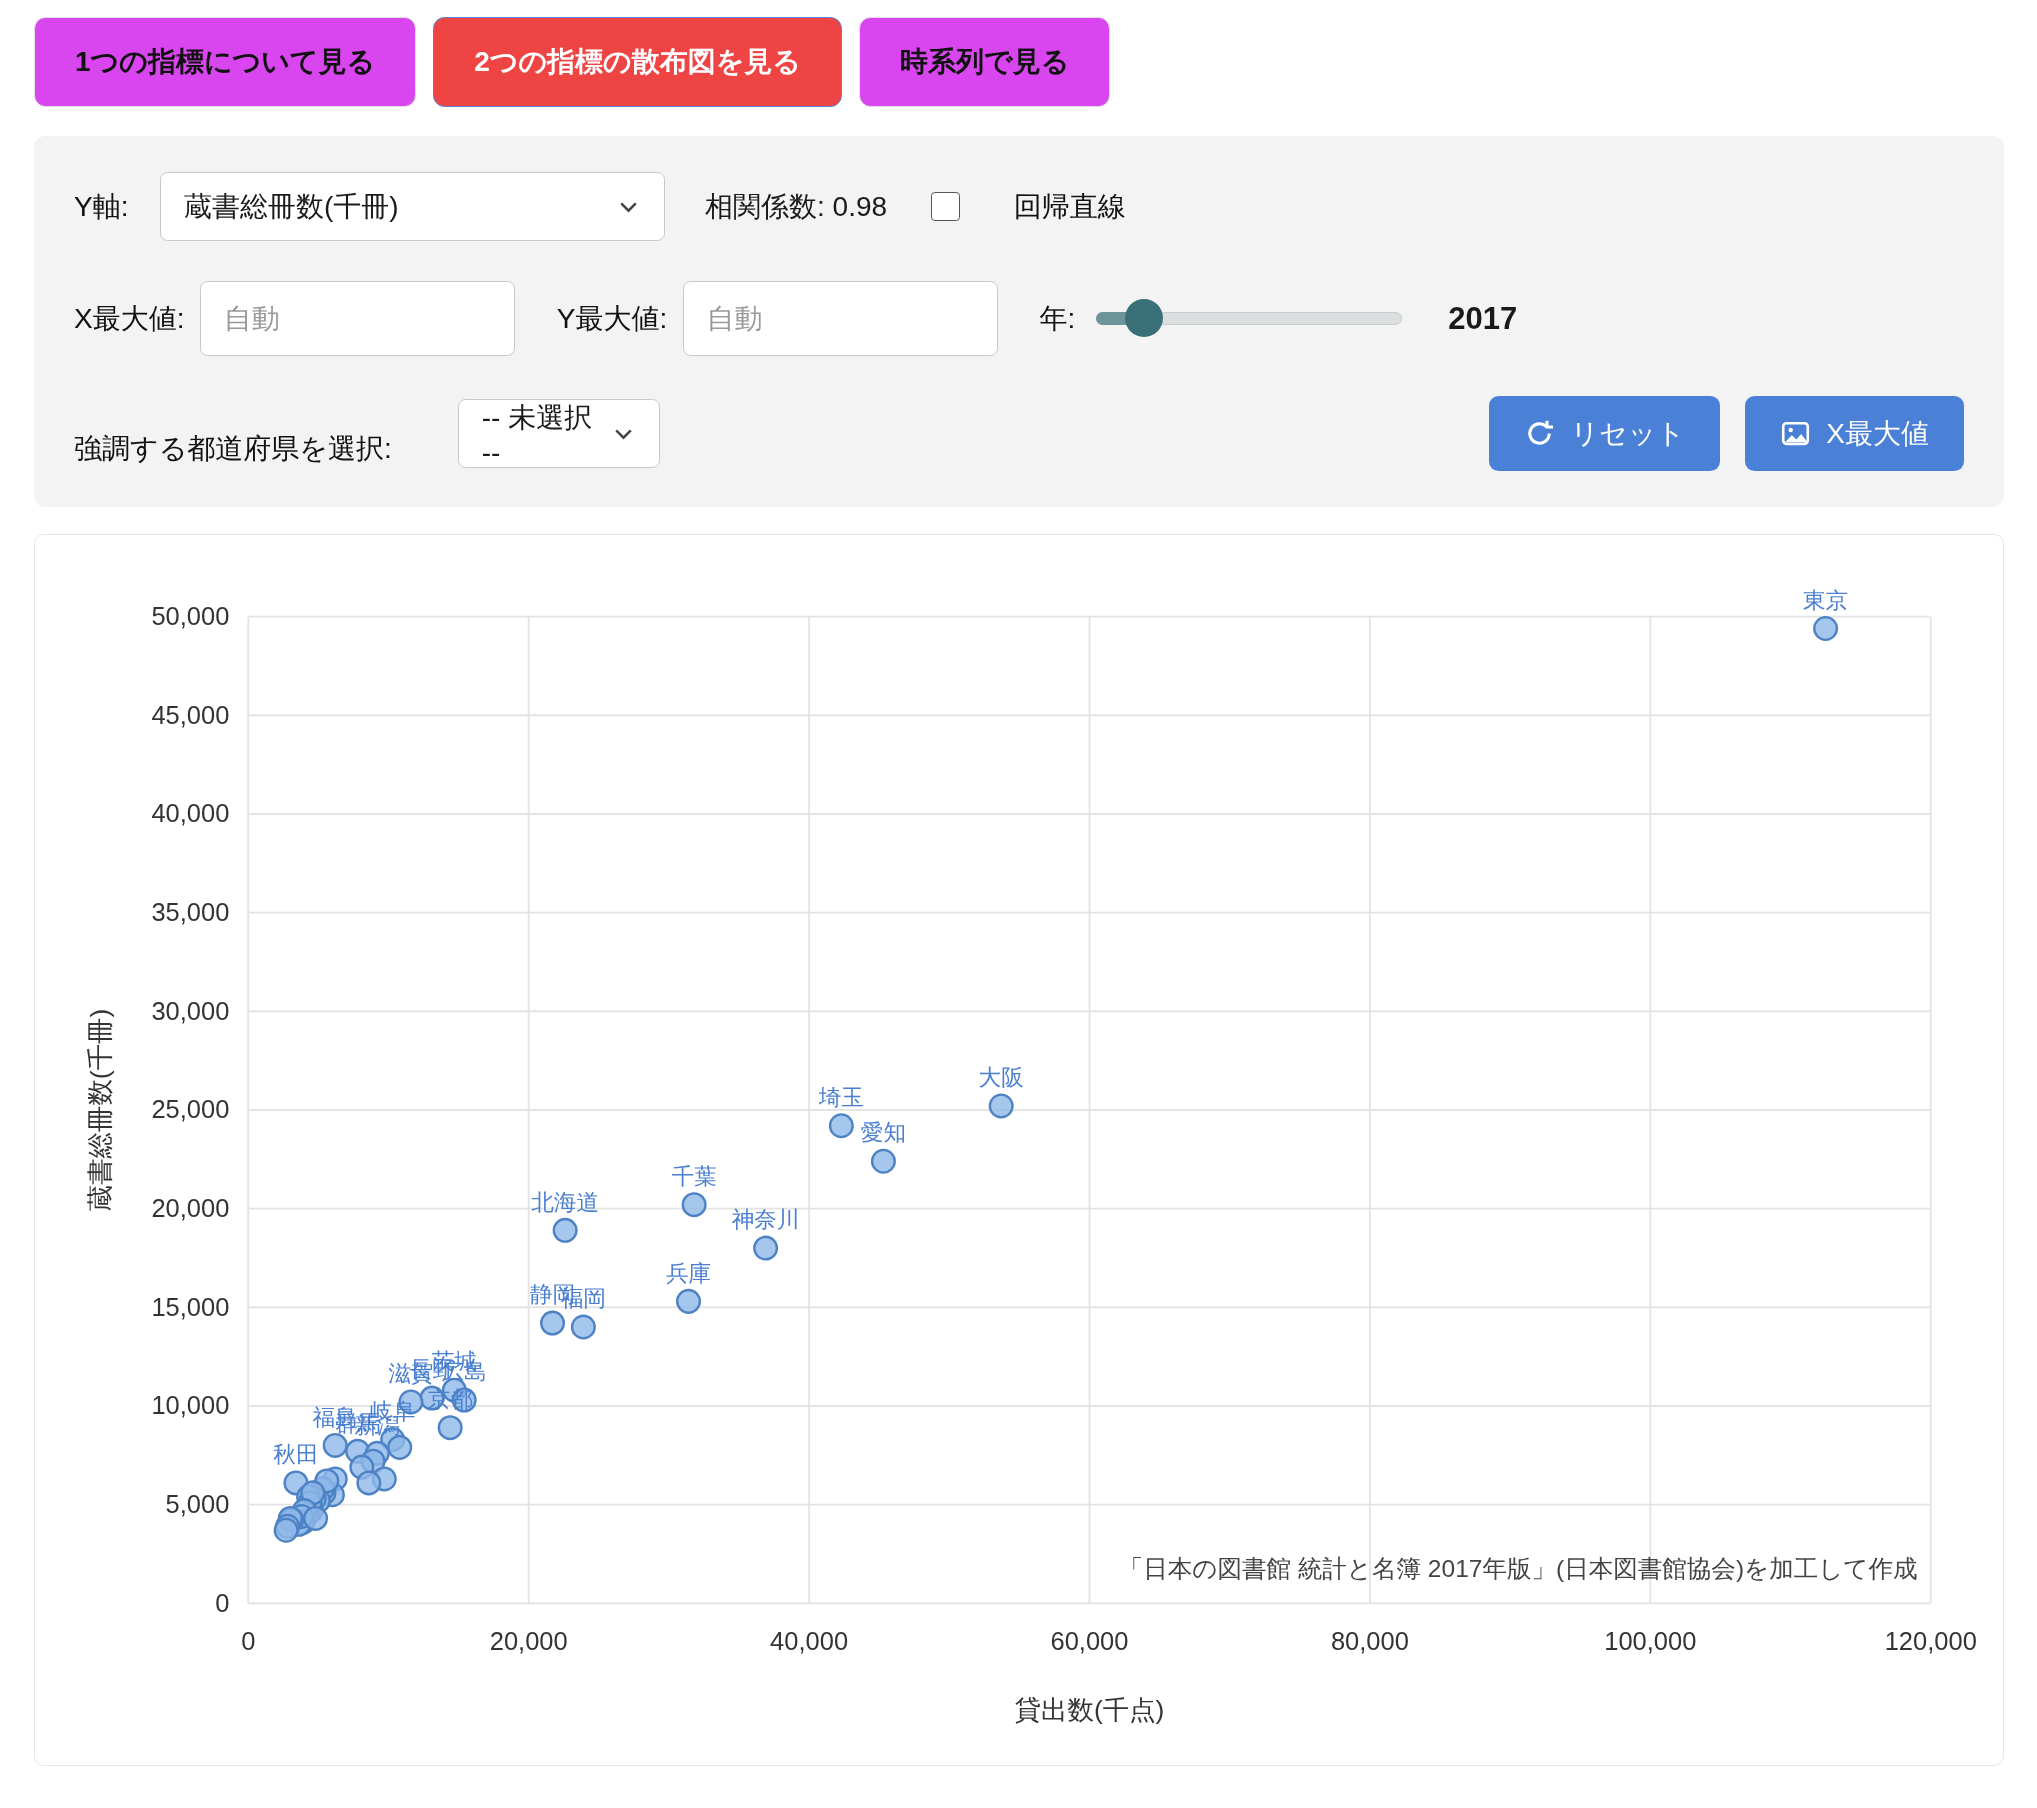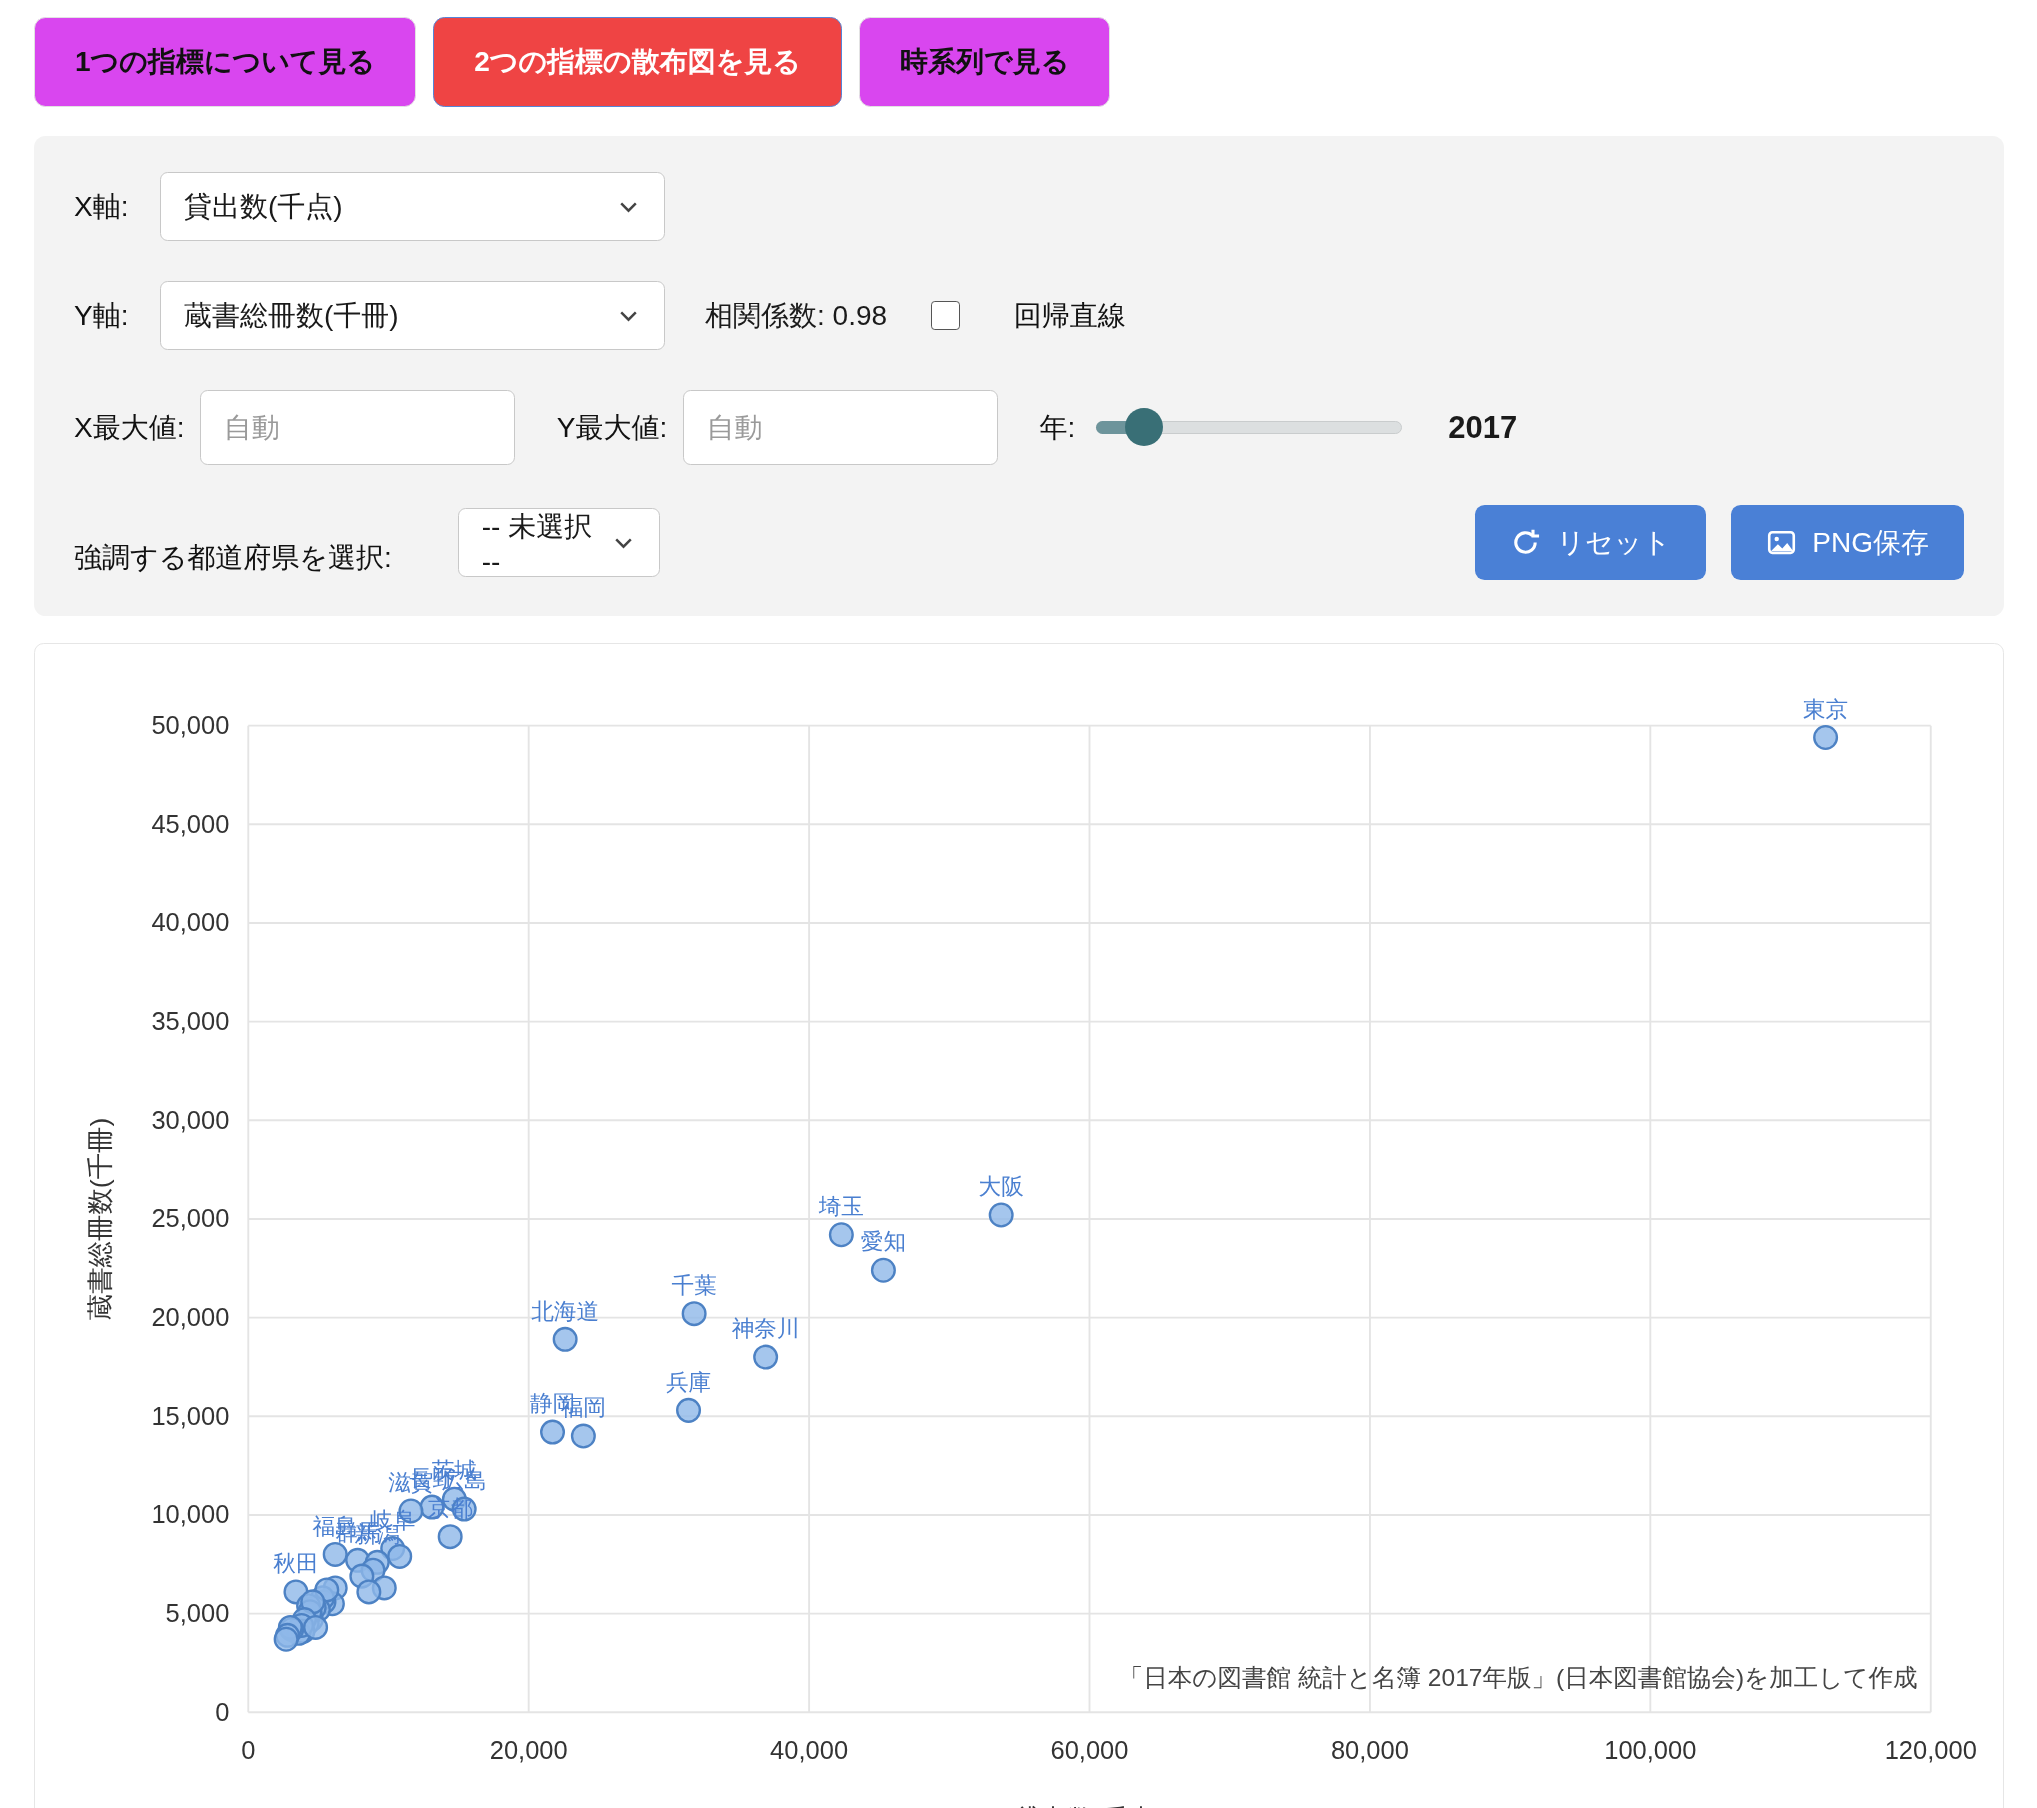--- a/index.html
+++ b/index.html
@@ -137,29 +137,20 @@
 <body>
 
 <div class="tabs">
   <button class="tab">1つの指標について見る</button>
   <button class="tab active">2つの指標の散布図を見る</button>
   <button class="tab">時系列で見る</button>
 </div>
 
 <div class="panel">
 
-  <div class="row">
-    <span class="lbl axis-lbl">X軸:</span>
-    <div class="sel sel-wide">
-      <span>貸出数(千点)</span>
-      <svg class="chev" viewBox="0 0 24 24" fill="none" stroke="#444" stroke-width="2.4">
-          <polyline points="5,9 12,16 19,9"></polyline>
-        </svg>
-    </div>
-  </div>
 
   <div class="row">
     <span class="lbl axis-lbl">Y軸:</span>
     <div class="sel sel-wide">
       <span>蔵書総冊数(千冊)</span>
       <svg class="chev" viewBox="0 0 24 24" fill="none" stroke="#444" stroke-width="2.4">
           <polyline points="5,9 12,16 19,9"></polyline>
         </svg>
     </div>
     <span class="corr">
@@ -203,21 +194,21 @@
           <polyline points="17.8,2.2 17.8,7 22.5,7" fill="none"></polyline>
         </svg>
         <span>リセット</span>
       </button>
       <button class="btn">
         <svg viewBox="0 0 24 24" fill="none" stroke="#fff" stroke-width="2">
           <rect x="2.5" y="4" width="19" height="16" rx="2.5"></rect>
           <circle cx="8.3" cy="9.3" r="1.7" fill="#fff" stroke="none"></circle>
           <path d="M4 18.5l5.2-5.2 3.4 3.4 3.8-4.3 4.6 6.1z" fill="#fff" stroke="none"></path>
         </svg>
-        <span>PNG保存</span>
+        <span>X最大値</span>
       </button>
     </div>
   </div>
 
 </div>
 
 <div class="chart-card">
   <svg id="chart" viewBox="0 0 2052 1260">
       <g stroke="#e4e4e4" stroke-width="2">
         <line x1="210" x2="210" y1="60" y2="1105"></line>

